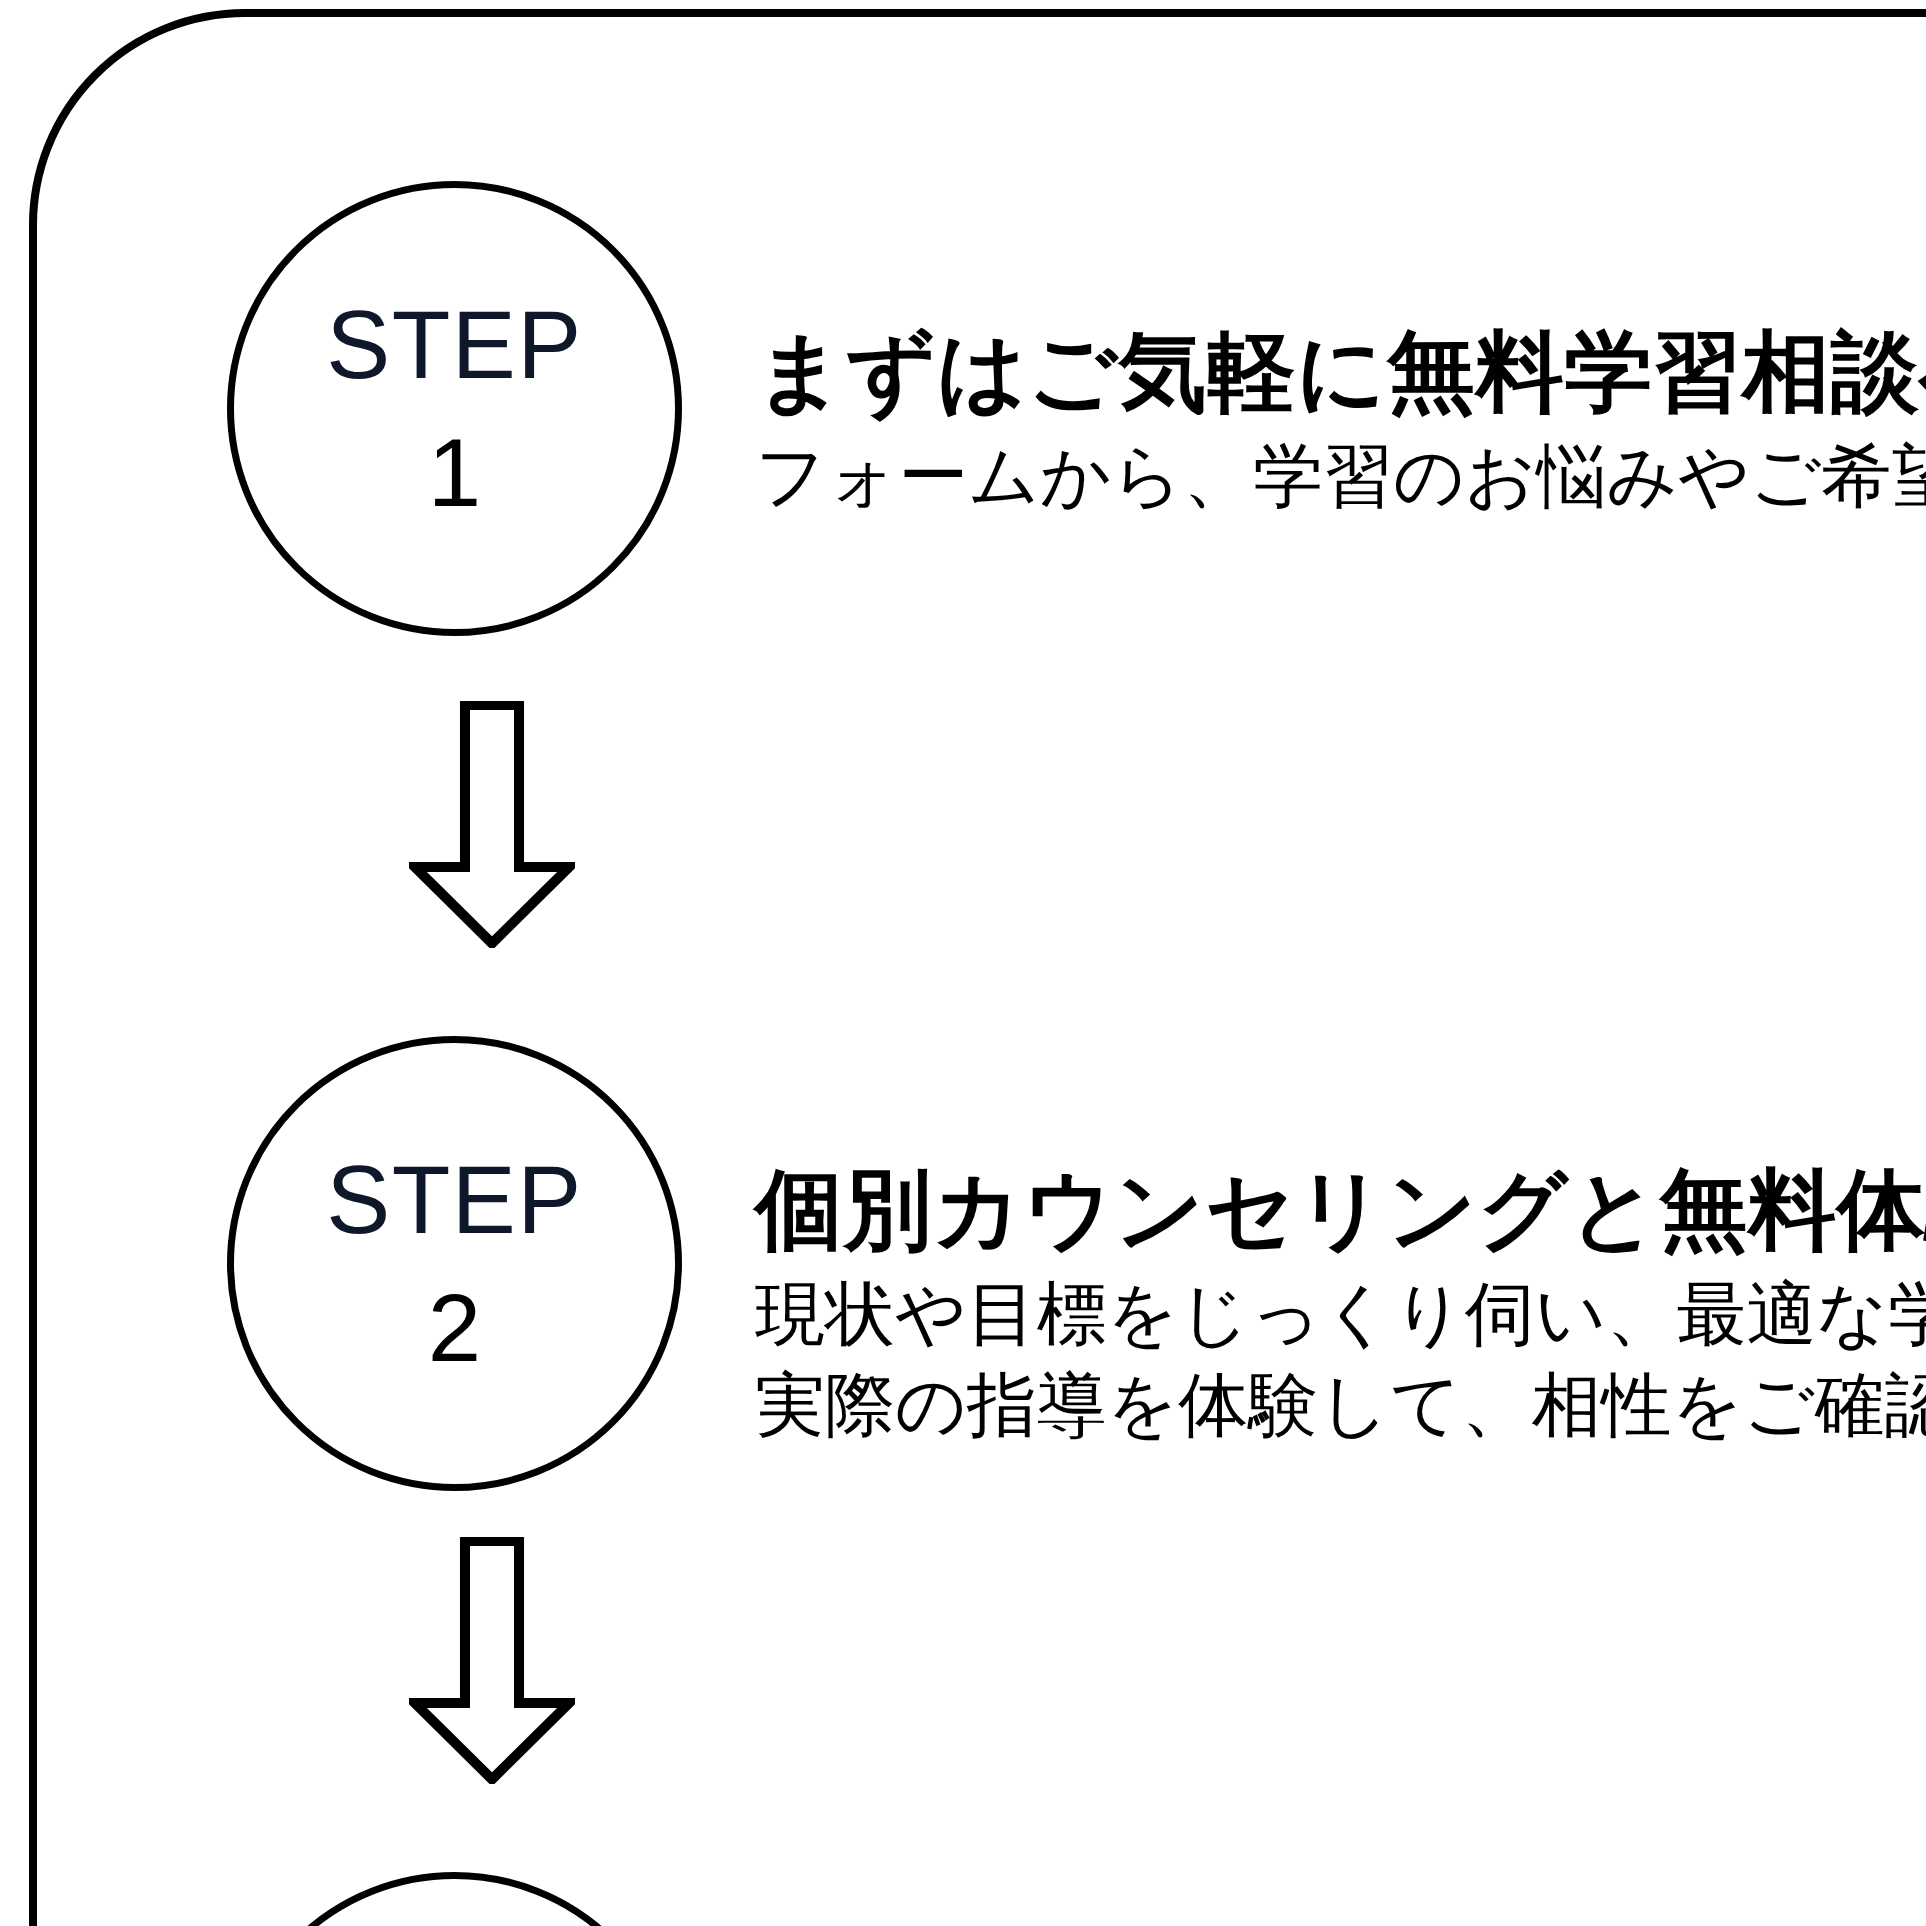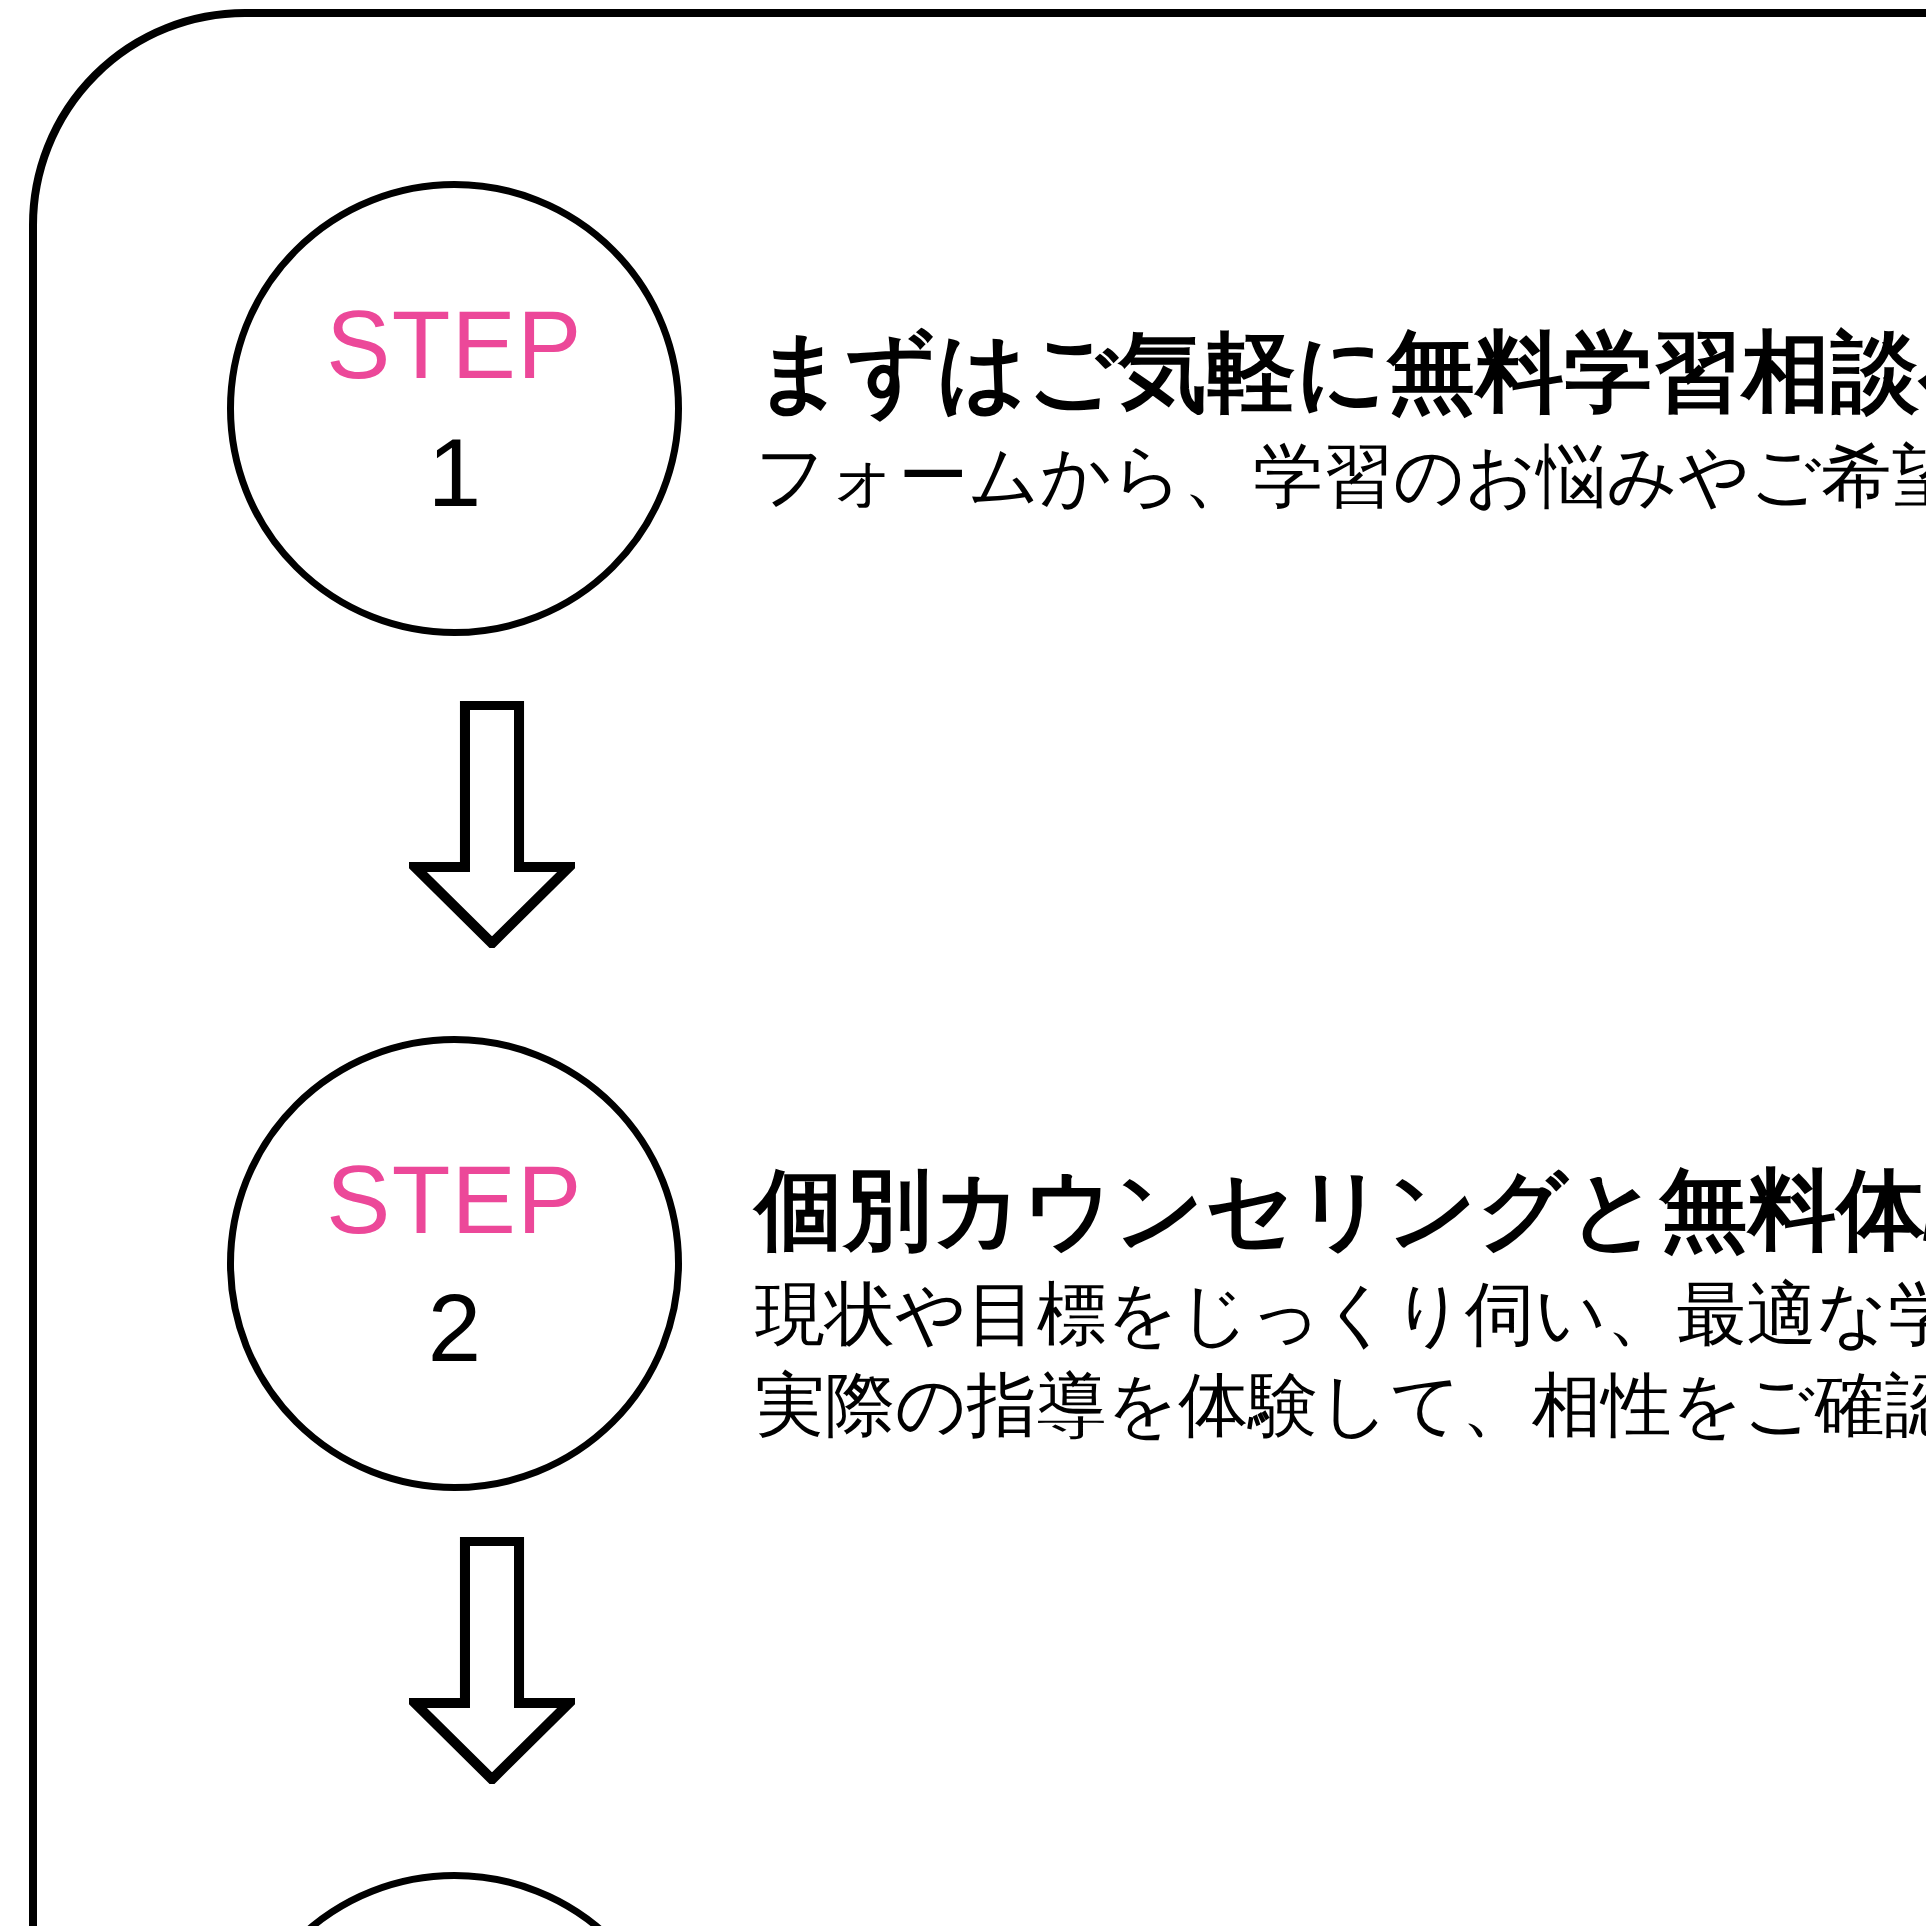--- a/index.html
+++ b/index.html
@@ -47,21 +47,21 @@
     flex-direction: column;
     align-items: center;
     justify-content: center;
     background: transparent;
   }
   .step-circle .step-word {
     font-size: 96px;
     line-height: 1.0;
     letter-spacing: 1.5px;
     font-weight: 400;
-    color: #ec4899;
+    color: #0f172a;
     margin-bottom: 32px;
   }
   .step-circle .step-num {
     font-size: 96px;
     line-height: 1.0;
     font-weight: 400;
     color: #000000;
   }
 
   

